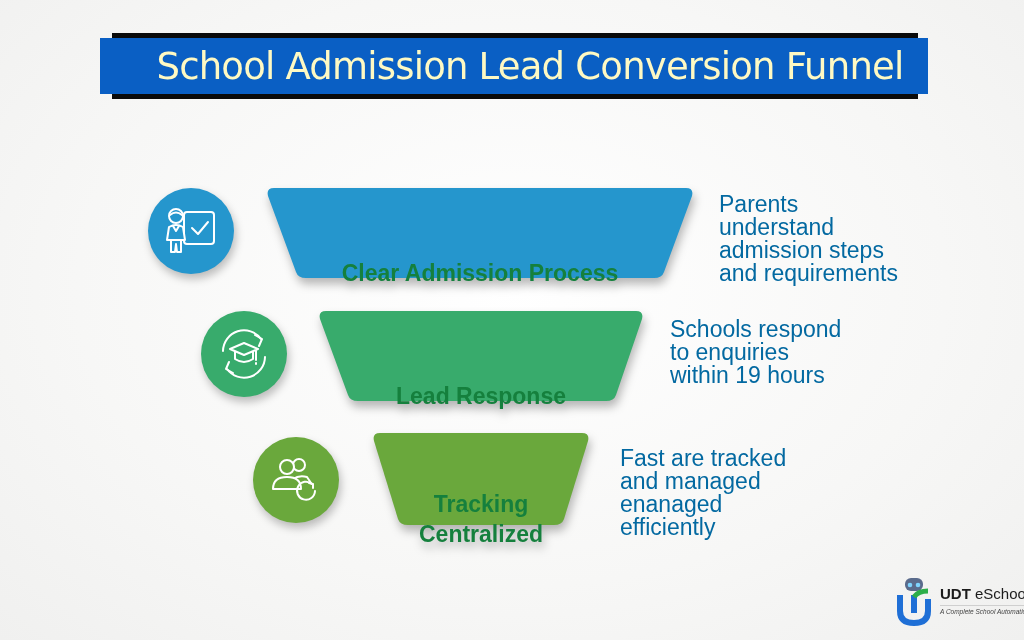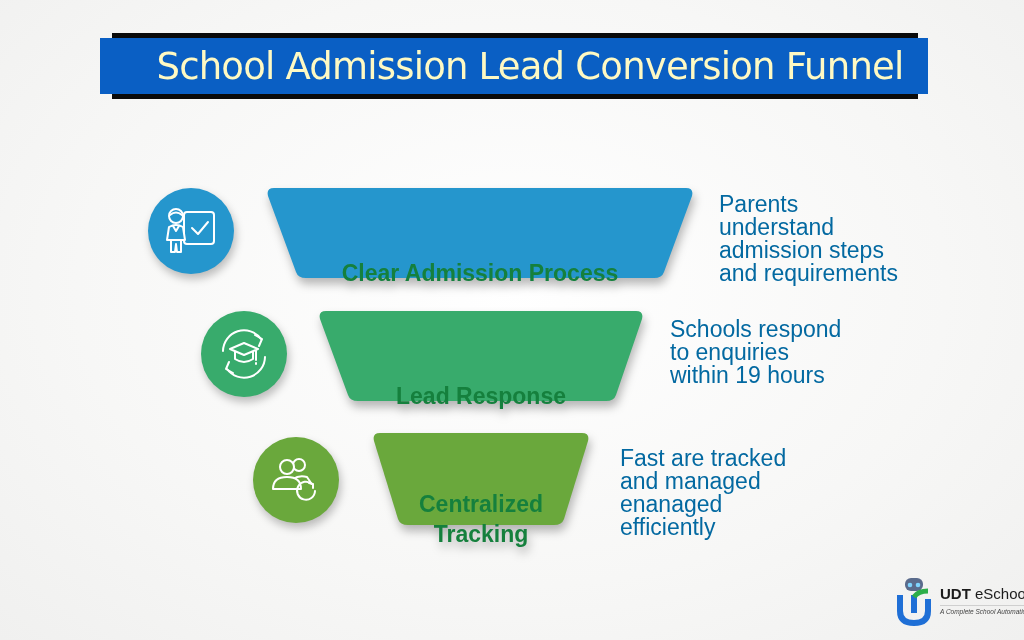--- a/index.html
+++ b/index.html
@@ -100,22 +100,22 @@
     <path d="M50 42 A9 9 0 1 1 47 35"></path>
     <polyline points="44,34 48,35 48,39"></polyline>
   </svg>
 </div>
 <div class="trap" style="left:372px; top:433px; width:218px; height:92px;">
   <svg width="218" height="92" viewBox="0 0 218 92">
     <path d="M8 0 H210 Q218 0 216 8 L192 86 Q190 92 182 92 H36 Q28 92 26 86 L2 8 Q0 0 8 0 Z" fill="#6aa83c"></path>
   </svg>
   <div class="trap-label">
     <div>
+      <div>Tracking</div>
       <div>Centralized</div>
-      <div>Tracking</div>
     </div>
   </div>
 </div>
 <div class="desc" style="left:620px; top:447px; width:195px;">Fast are tracked and managed enanaged efficiently</div>
 
 <div class="logo">
   <svg width="42" height="52" viewBox="0 0 42 52" style="position:absolute; left:0; top:0;">
     <rect x="9" y="3" width="18" height="13" rx="6" fill="#5a6b8c"></rect>
     <circle cx="14" cy="10" r="2.3" fill="#7fd4ff"></circle>
     <circle cx="22" cy="10" r="2.3" fill="#7fd4ff"></circle>

